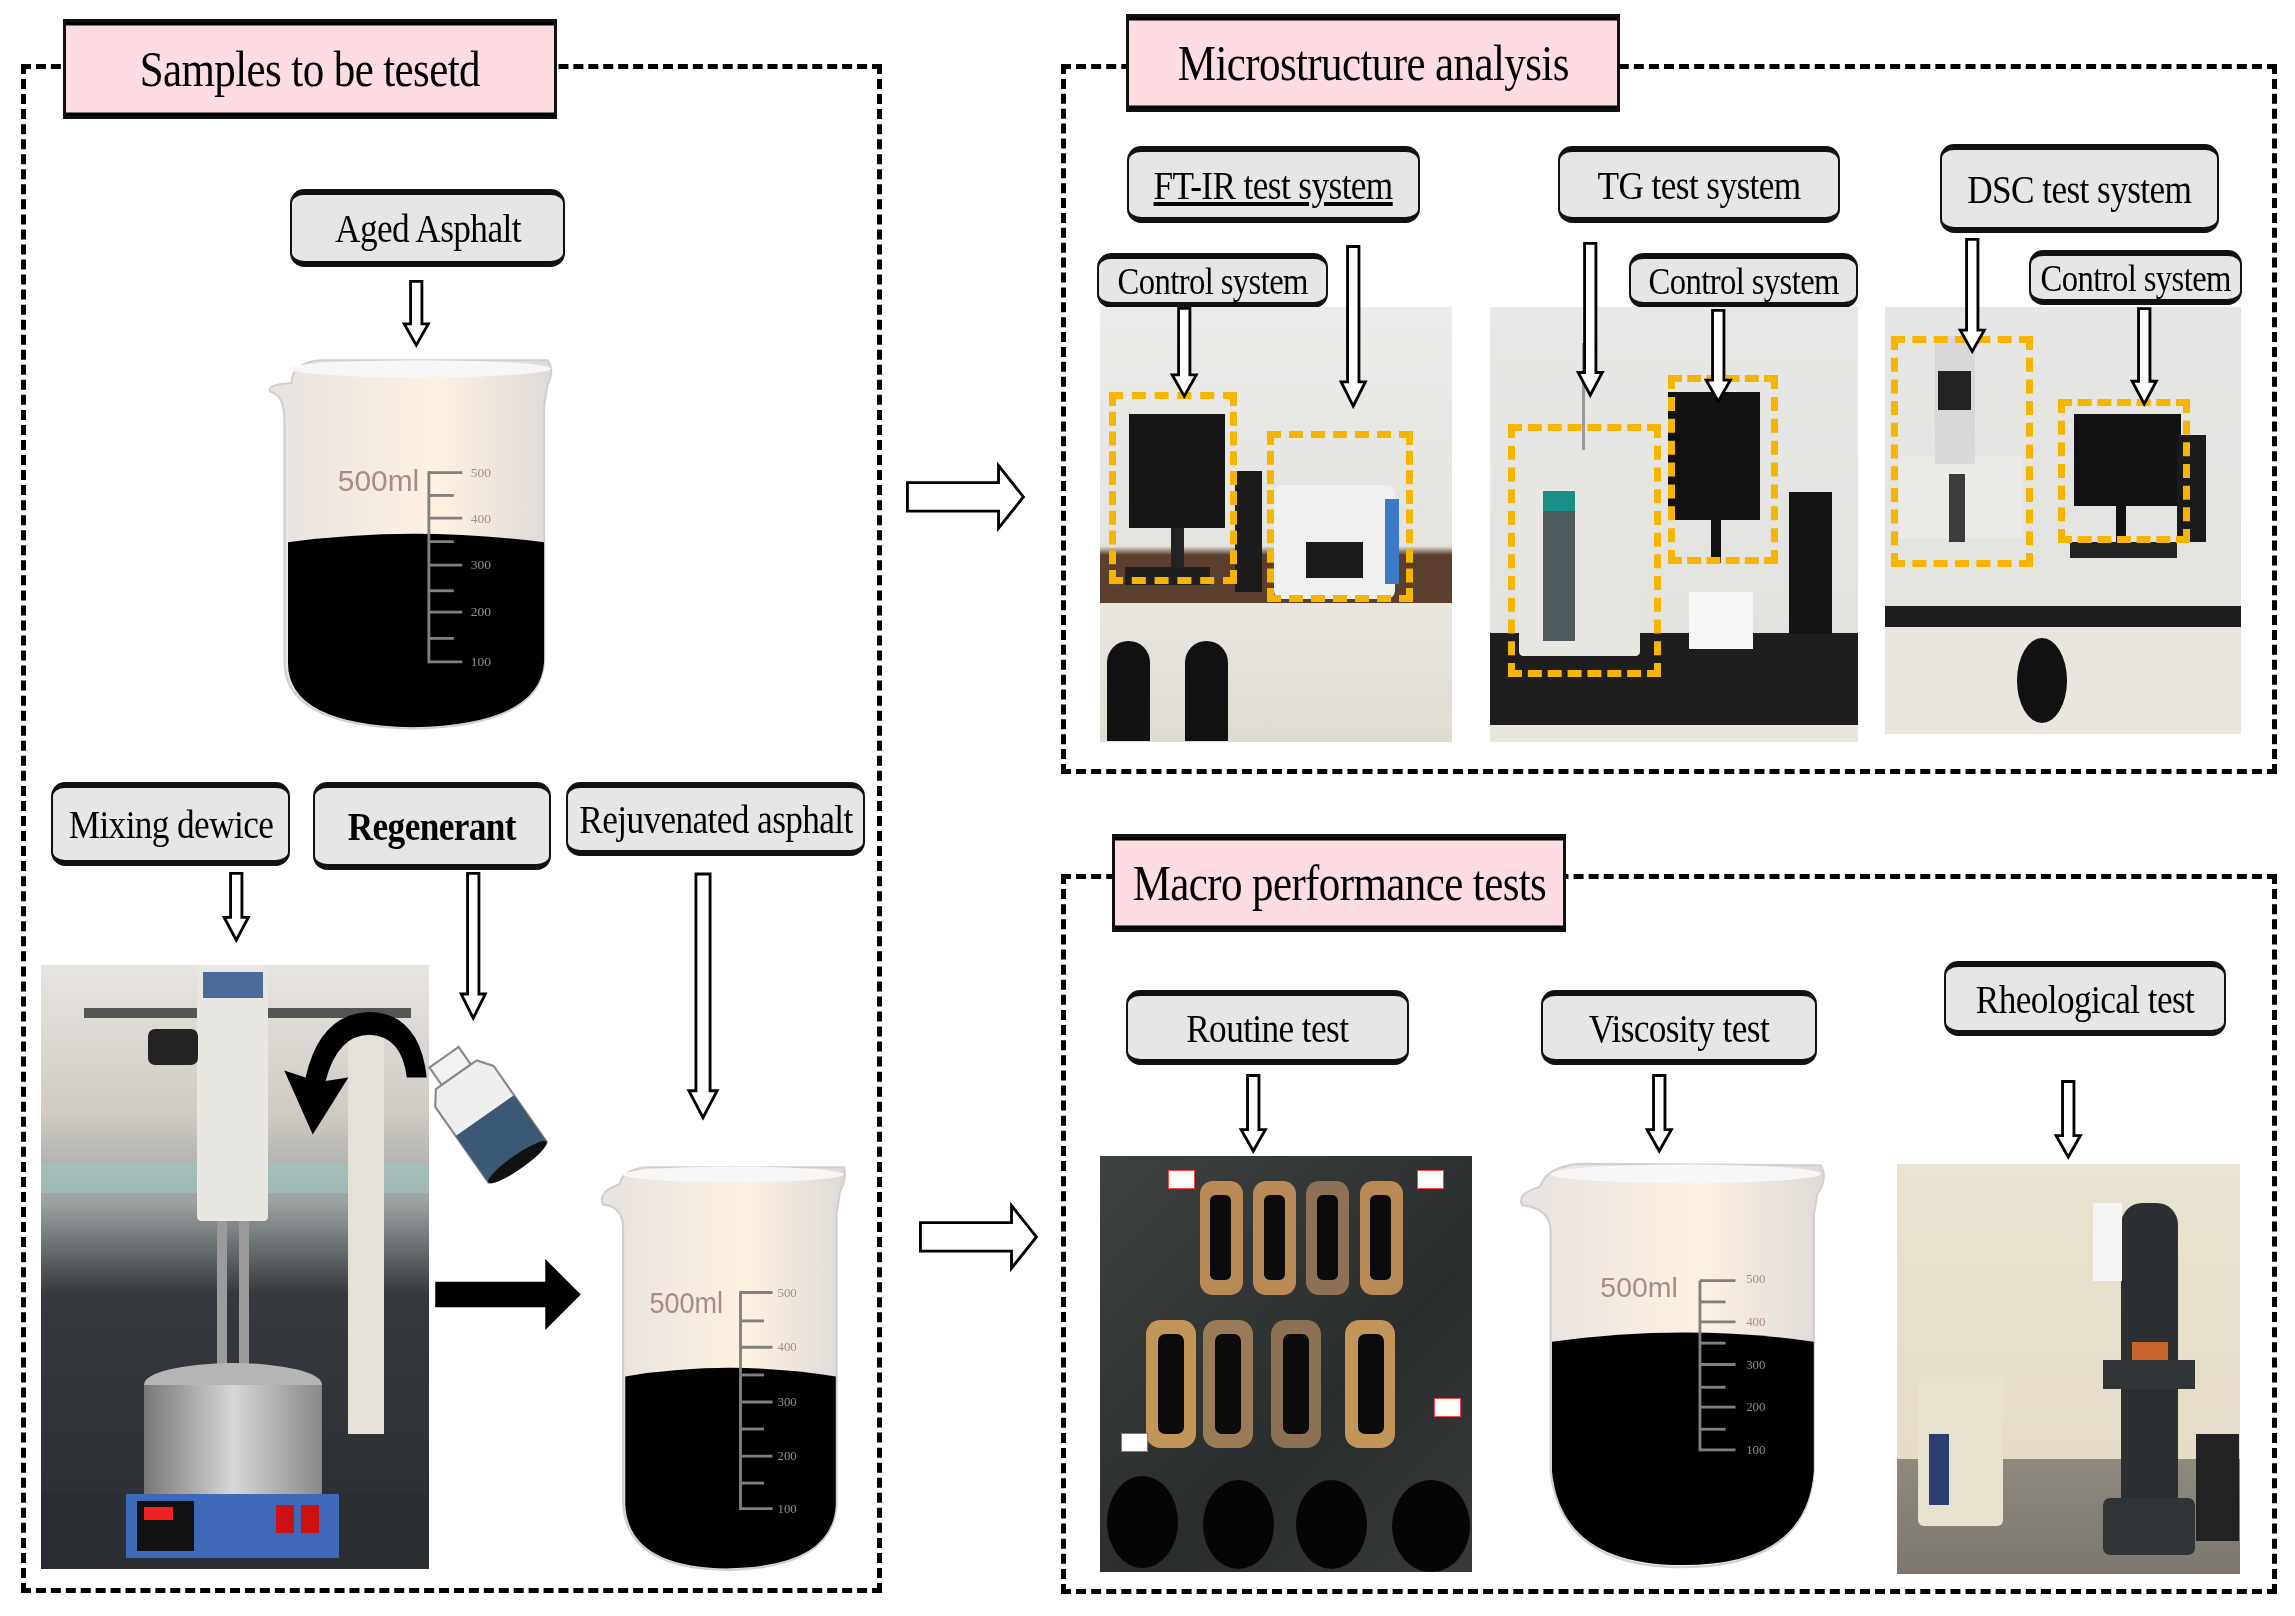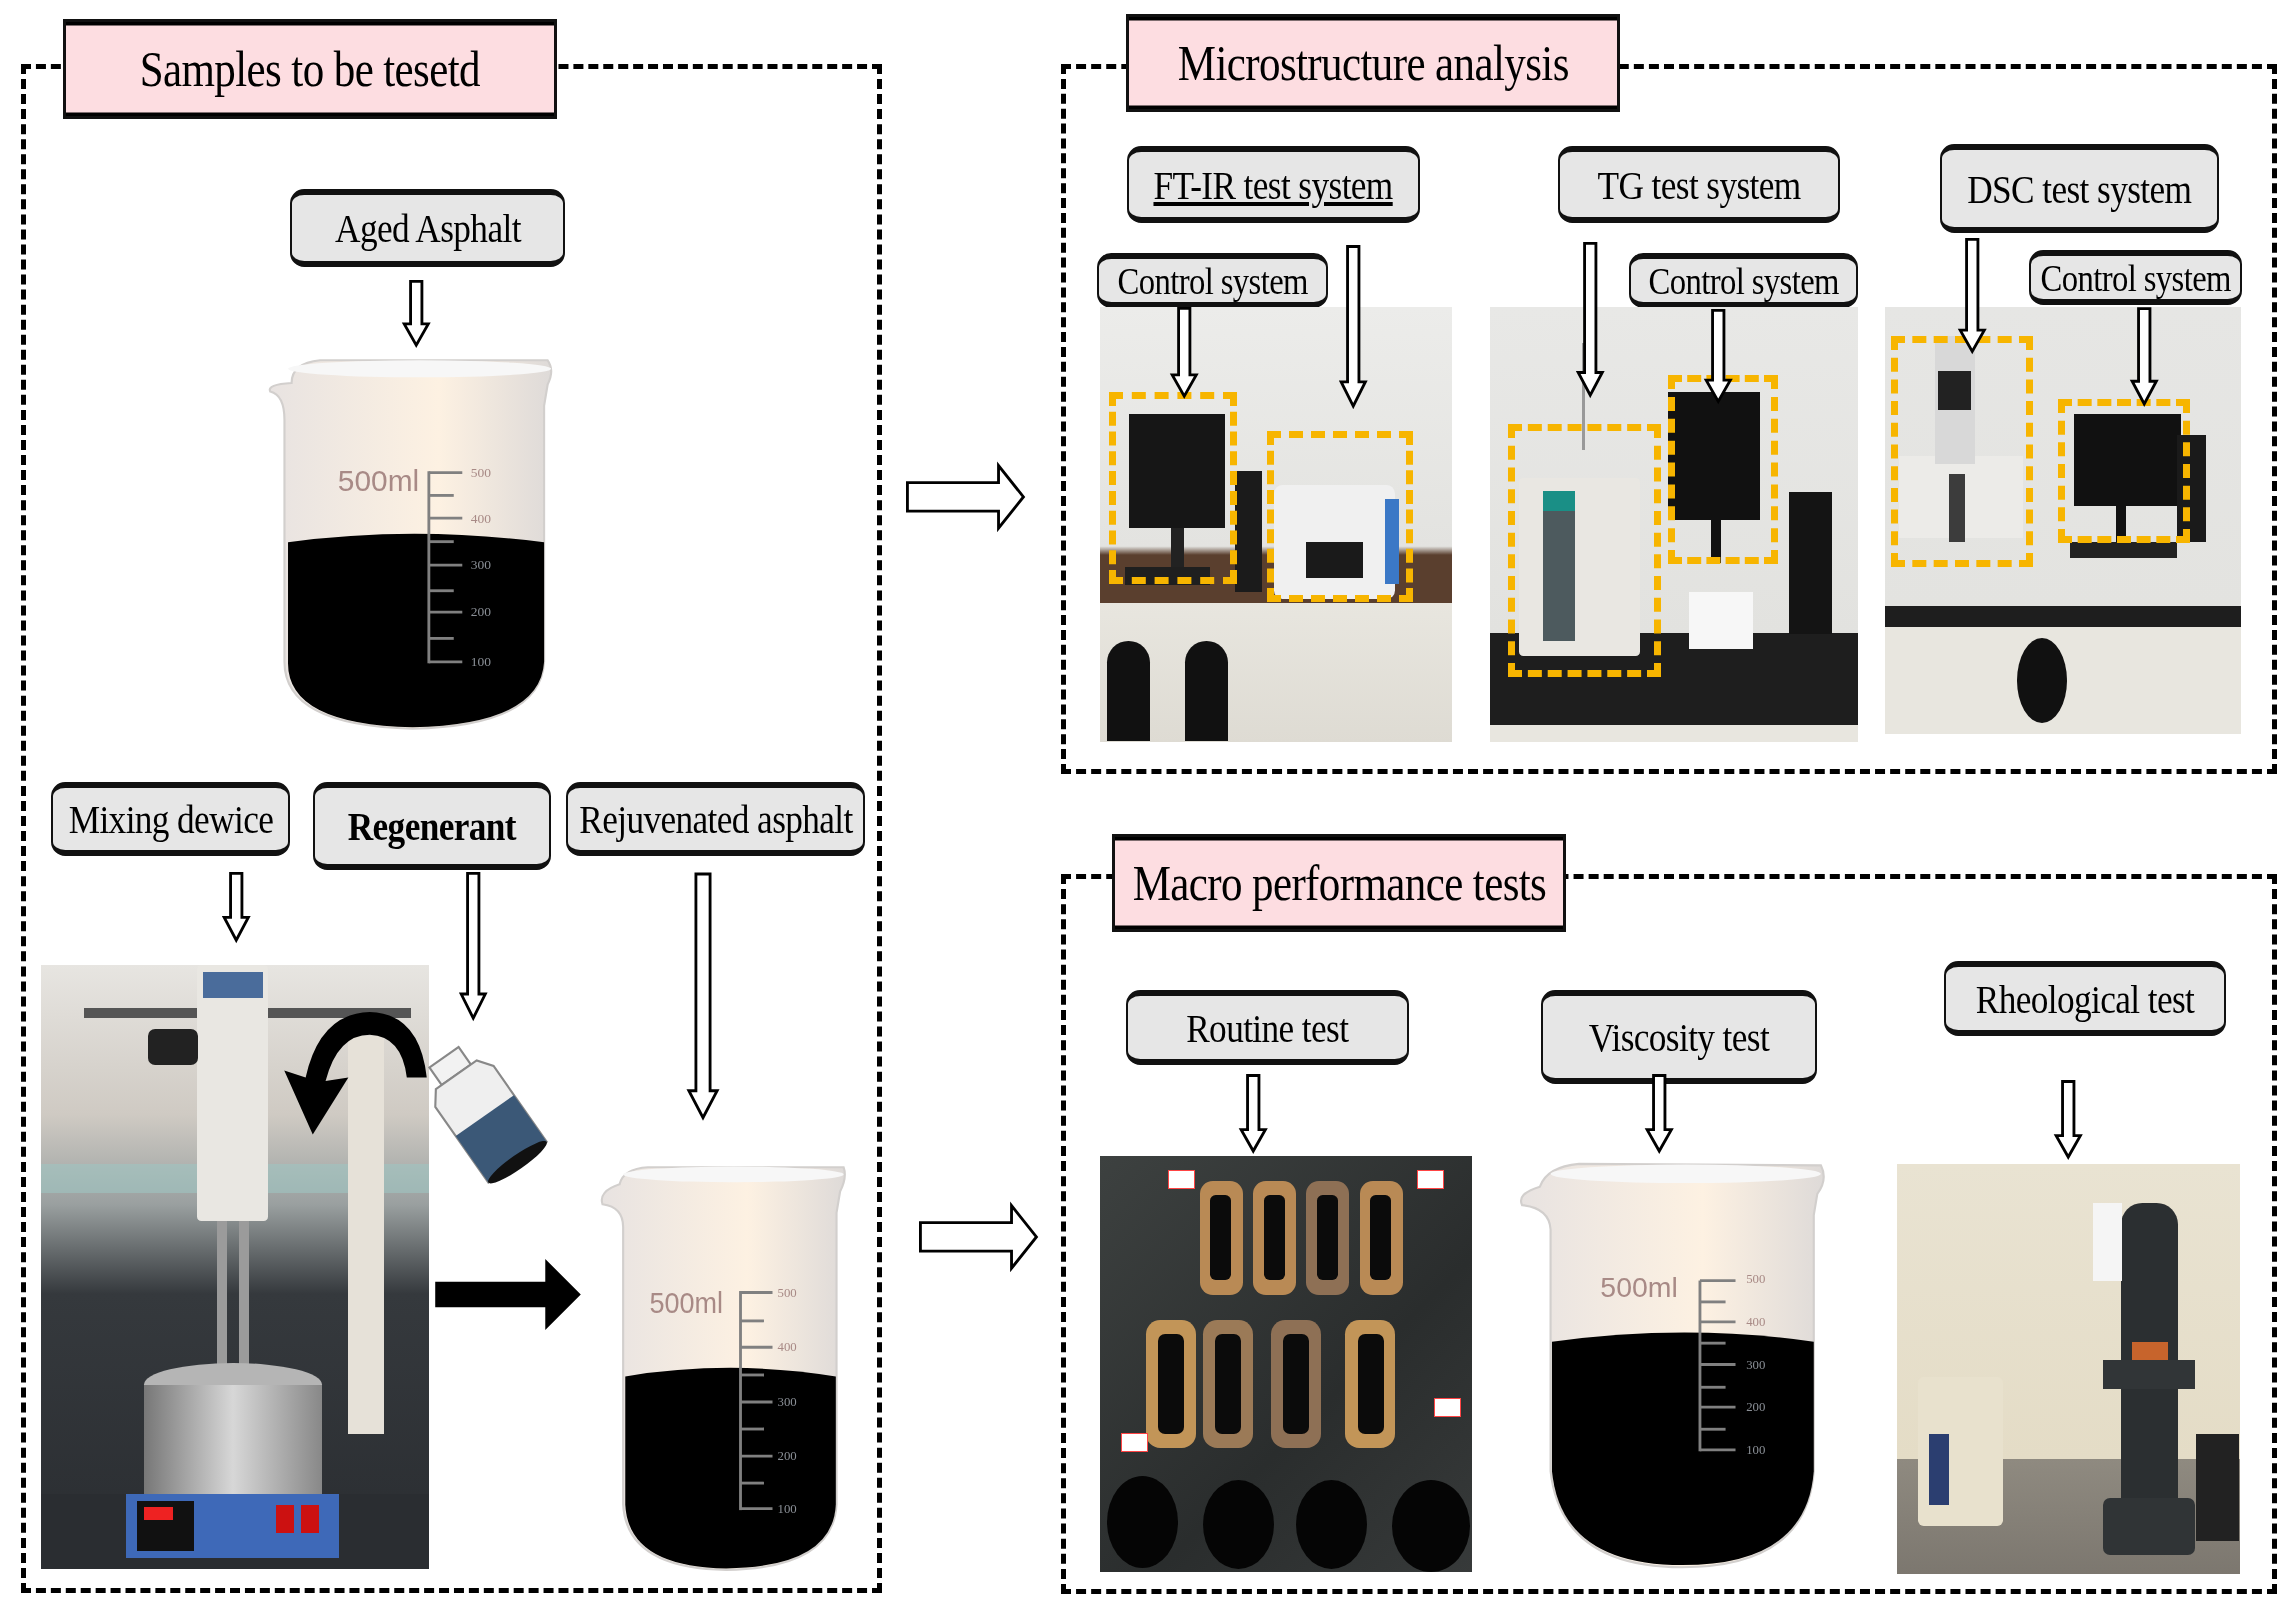--- a/index.html
+++ b/index.html
@@ -74,21 +74,21 @@
     <text x="292" y="170">500</text>
     <text x="292" y="235">400</text>
   </g>
   <g font-family="Liberation Serif, serif" font-size="19" fill="#8a8f96">
     <text x="292" y="300">300</text>
     <text x="292" y="366">200</text>
     <text x="292" y="436">100</text>
   </g>
 </svg>
 
-<div class="label" style="left:51px;top:782px;width:239px;height:74px;">
+<div class="label" style="left:51px;top:782px;width:239px;height:84px;">
   <span>Mixing dewice</span>
 </div>
 <div class="label" style="left:313px;top:782px;width:238px;height:88px;font-weight:bold;">
   <span>Regenerant</span>
 </div>
 <div class="label" style="left:566px;top:782px;width:299px;height:74px;">
   <span>Rejuvenated asphalt</span>
 </div>
 
 <svg class="arrow" style="left:222px;top:872px;" width="28.5" height="71" viewBox="0 0 40 100">
@@ -257,21 +257,21 @@
 <svg class="arrow" style="left:1958px;top:238px;" width="28.5" height="117" viewBox="0 0 40 165">
   <path d="M12 2 H28 V130 H37 L20 160 L3 130 H12 Z" fill="#fff" stroke="#000" stroke-width="4"></path>
 </svg>
 <svg class="arrow" style="left:2130px;top:307px;" width="28.5" height="100" viewBox="0 0 40 140">
   <path d="M12 2 H28 V104 H37 L20 136 L3 104 H12 Z" fill="#fff" stroke="#000" stroke-width="4"></path>
 </svg>
 
 <div class="label" style="left:1126px;top:990px;width:283px;height:75px;">
   <span>Routine test</span>
 </div>
-<div class="label" style="left:1541px;top:990px;width:276px;height:94px;">
+<div class="label" style="left:1541px;top:990px;width:276px;height:75px;">
   <span>Viscosity test</span>
 </div>
 <div class="label" style="left:1944px;top:961px;width:282px;height:75px;">
   <span>Rheological test</span>
 </div>
 
 <svg class="arrow" style="left:1239px;top:1074px;" width="28.5" height="80" viewBox="0 0 40 112">
   <path d="M12 2 H28 V78 H37 L20 108 L3 78 H12 Z" fill="#fff" stroke="#000" stroke-width="4"></path>
 </svg>
 <svg class="arrow" style="left:1645px;top:1074px;" width="28.5" height="80" viewBox="0 0 40 112">

